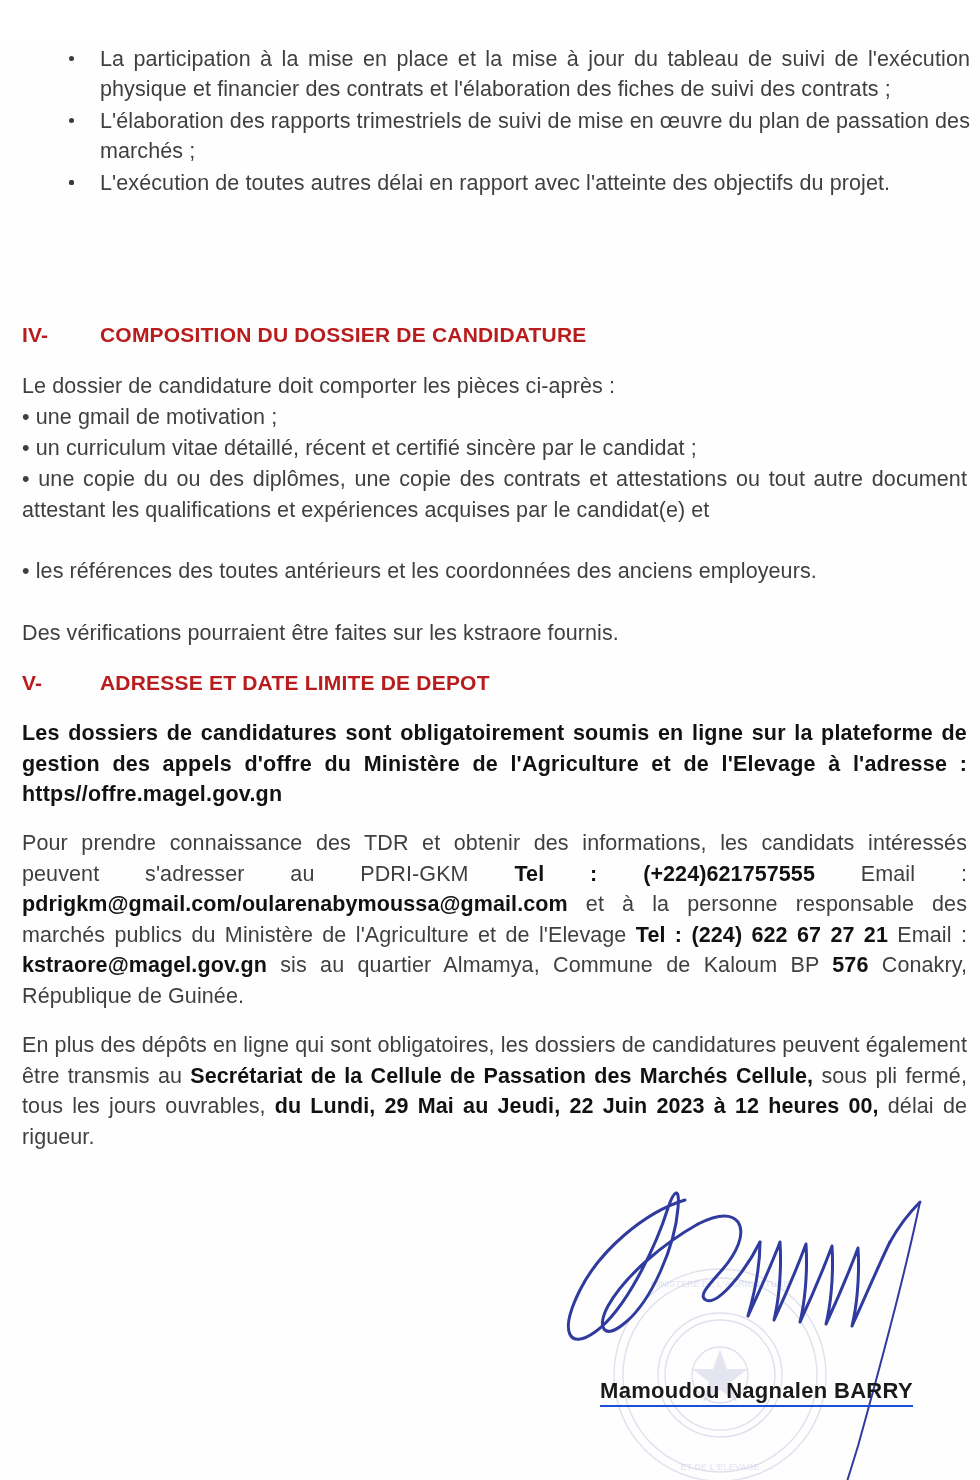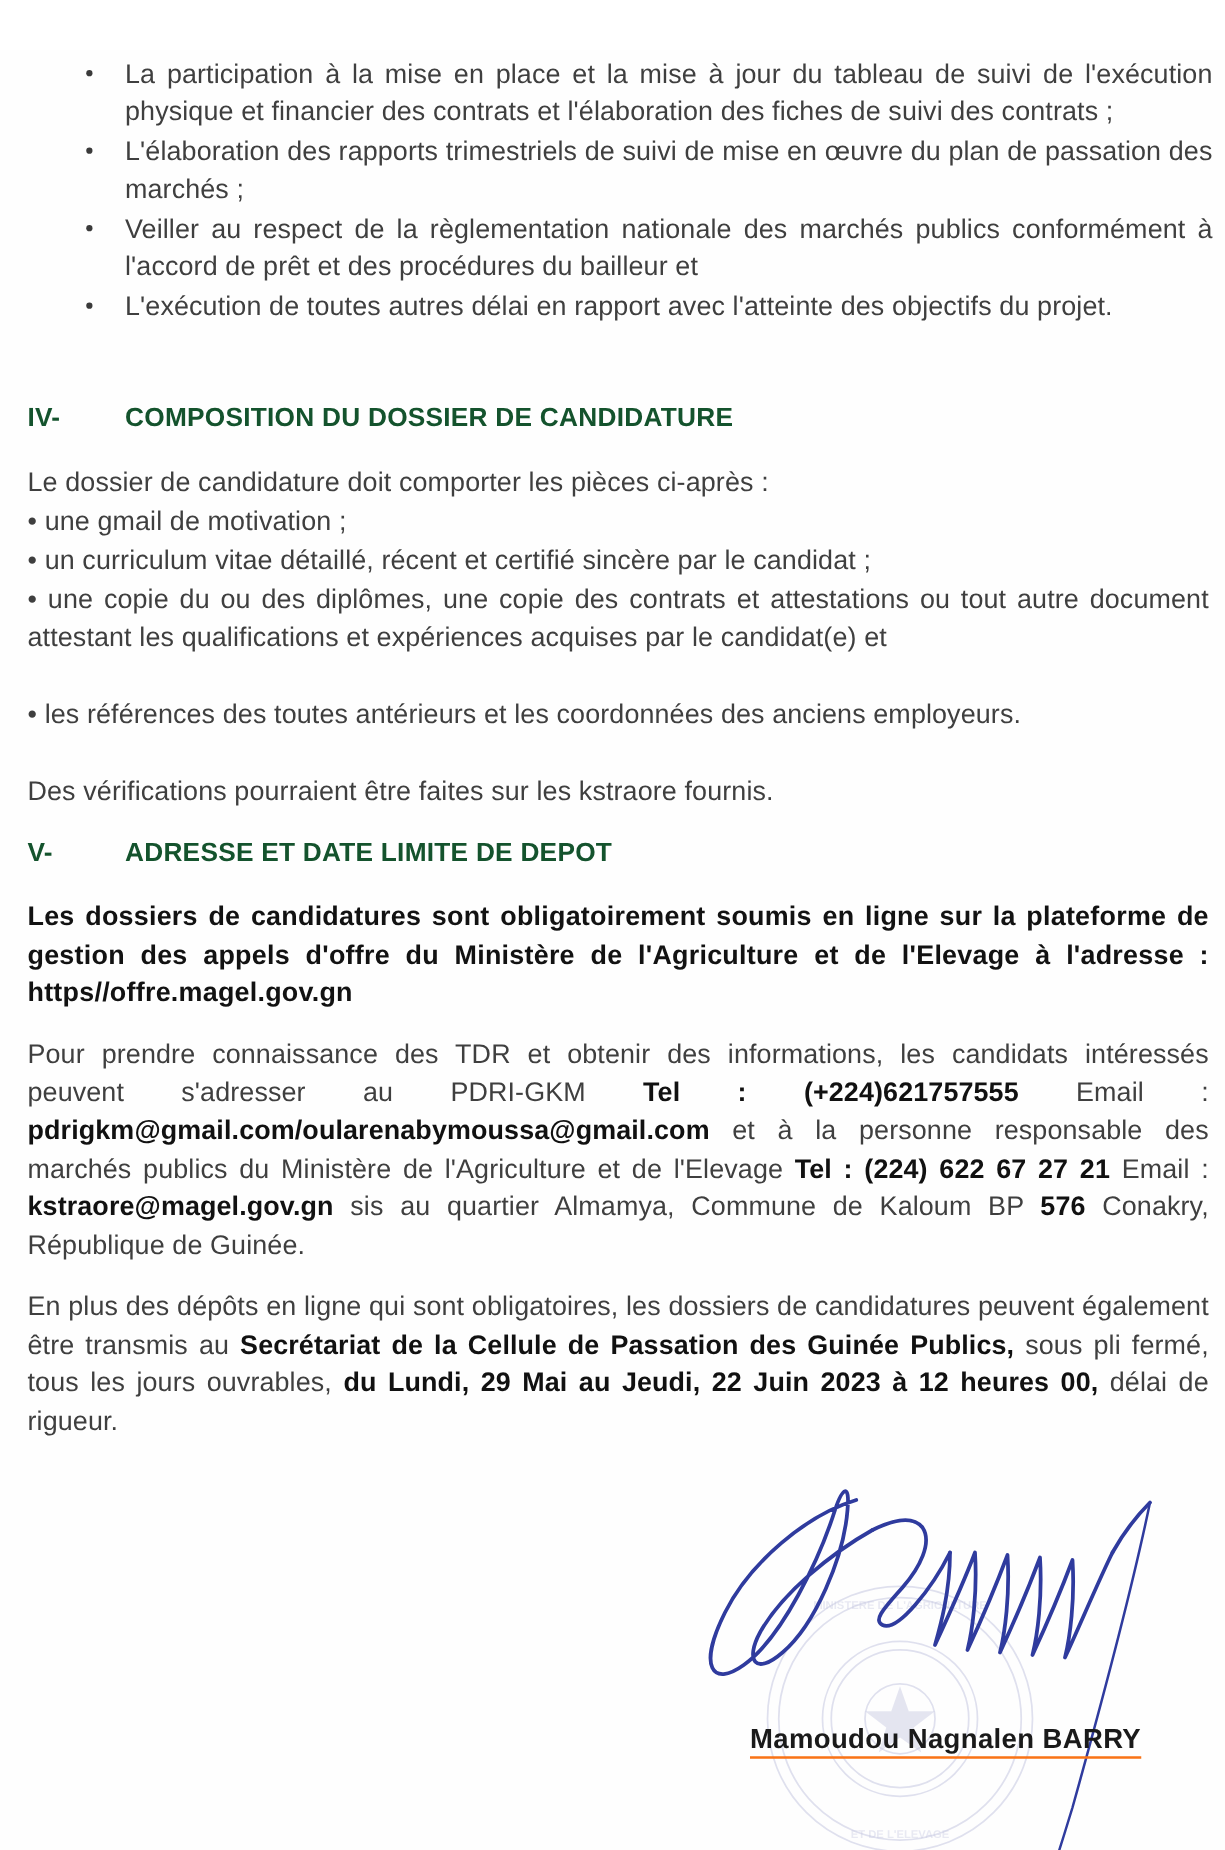--- a/index.html
+++ b/index.html
@@ -45,21 +45,21 @@
     background: #3a3a3a;
   }
 
   
   .section-head {
     position: absolute;
     left: 22px;
     width: 940px;
     font-size: 21px;
     font-weight: bold;
-    color: #14532d;
+    color: #b91c1c;
     letter-spacing: 0.2px;
     white-space: nowrap;
   }
   .section-head .numeral {
     display: inline-block;
     width: 78px;
   }
 
   
   .para {
@@ -114,42 +114,41 @@
     height: 340px;
   }
   .sig-name {
     position: absolute;
     left: 170px;
     top: 228px;
     font-size: 22px;
     font-weight: bold;
     color: #1a1a1a;
     letter-spacing: 0.3px;
-    border-bottom: 2px solid #f97316;
+    border-bottom: 2px solid #1d4ed8;
     padding-bottom: 1px;
     white-space: nowrap;
   }
 </style>
 </head>
 <body>
 
 <div class="page">
 
   <div class="bullet-list">
     <div class="bullet-item">
       <span class="dot"></span>
       <span>La participation à la mise en place et la mise à jour du tableau de suivi de l'exécution physique et financier des contrats et l'élaboration des fiches de suivi des contrats ;</span>
     </div>
     <div class="bullet-item">
       <span class="dot"></span>
       <span>L'élaboration des rapports trimestriels de suivi de mise en œuvre du plan de passation des marchés ;</span>
     </div>
     <div class="bullet-item">
       <span class="dot"></span>
-      <span>Veiller au respect de la règlementation nationale des marchés publics conformément à l'accord de prêt et des procédures du bailleur et</span>
     </div>
     <div class="bullet-item">
       <span class="dot"></span>
       <span>L'exécution de toutes autres délai en rapport avec l'atteinte des objectifs du projet.</span>
     </div>
   </div>
 
   <div class="section-head" style="top:283px;">
     <span class="numeral">IV-</span><span>COMPOSITION DU DOSSIER DE CANDIDATURE</span>
   </div>
@@ -171,21 +170,21 @@
   <div class="para" style="top:578px;">Des vérifications pourraient être faites sur les kstraore fournis.</div>
 
   <div class="section-head" style="top:631px;">
     <span class="numeral">V-</span><span>ADRESSE ET DATE LIMITE DE DEPOT</span>
   </div>
 
   <div class="para bold justify" style="top:678px;"><span>Les dossiers de candidatures sont obligatoirement soumis en ligne sur la plateforme de gestion des appels d'offre du Ministère de l'Agriculture et de l'Elevage à l'adresse : </span><span>https//offre.magel.gov.gn</span></div>
 
   <div class="para justify" style="top:788px;"><span>Pour prendre connaissance des TDR et obtenir des informations, les candidats intéressés peuvent s'adresser au PDRI-GKM </span><b>Tel :</b> <b>(+224)621757555</b> <span>Email :</span> <b>pdrigkm@gmail.com/oularenabymoussa@gmail.com</b><span> et à la personne responsable des marchés publics du Ministère de l'Agriculture et de l'Elevage </span><b>Tel : (224) 622 67 27 21</b> <span>Email :</span> <b>kstraore@magel.gov.gn</b><span> sis au quartier Almamya, Commune de Kaloum BP </span><b>576</b><span> Conakry, République de Guinée.</span></div>
 
-  <div class="para justify" style="top:990px;"><span> En plus des dépôts en ligne qui sont obligatoires, les dossiers de candidatures peuvent également être transmis au </span><b>Secrétariat de la Cellule de Passation des Guinée Publics,</b><span> sous pli fermé, tous les jours ouvrables, </span><b>du Lundi, 29 Mai au Jeudi, 22 Juin 2023 à 12 heures 00,</b><span> délai de rigueur.</span></div>
+  <div class="para justify" style="top:990px;"><span> En plus des dépôts en ligne qui sont obligatoires, les dossiers de candidatures peuvent également être transmis au </span><b>Secrétariat de la Cellule de Passation des Marchés Cellule,</b><span> sous pli fermé, tous les jours ouvrables, </span><b>du Lundi, 29 Mai au Jeudi, 22 Juin 2023 à 12 heures 00,</b><span> délai de rigueur.</span></div>
 
   <div class="sig-area">
 
     <svg class="stamp" viewBox="0 0 220 220">
       <g fill="none" stroke="#8f93c4" stroke-width="1.4" opacity="0.55">
         <circle cx="110" cy="110" r="106"></circle>
         <circle cx="110" cy="110" r="97"></circle>
         <circle cx="110" cy="110" r="62"></circle>
         <circle cx="110" cy="110" r="55"></circle>
         <circle cx="110" cy="110" r="28"></circle>

